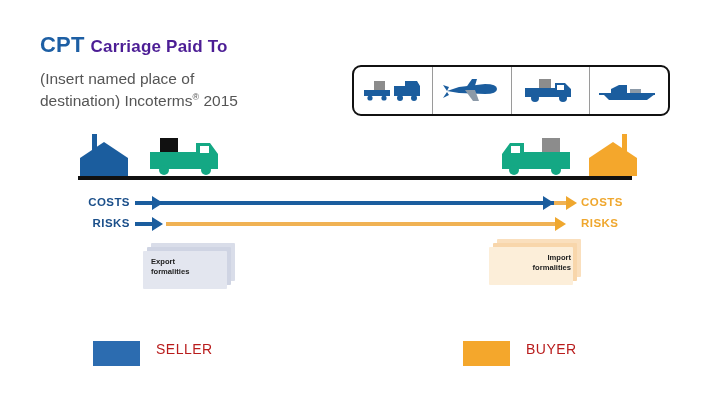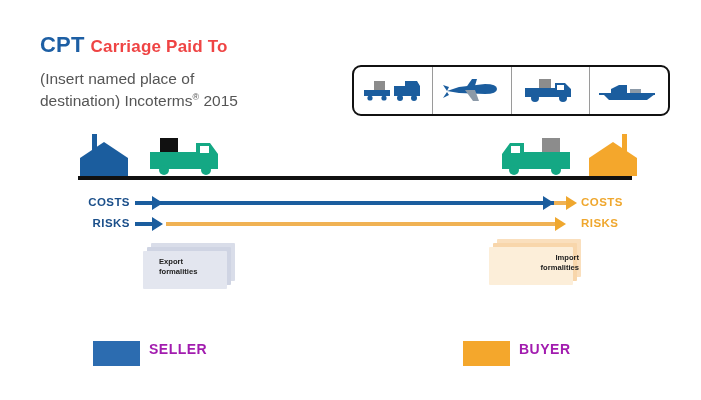--- a/index.html
+++ b/index.html
@@ -7,21 +7,21 @@
     width:701px;height:400px;background:#ffffff;
     font-family:"Liberation Sans", sans-serif;
     position:relative;overflow:hidden;
   }
   .stage{position:absolute;inset:0;}
 
   
   .title-block{position:absolute;left:40px;top:34px;}
   .title-line1{font-size:22px;font-weight:bold;letter-spacing:.2px;line-height:1;}
   .code{color:#1d5fa4;}
-  .code-name{color:#ef4444;font-size:17px;margin-left:6px;}
+  .code-name{color:#4c1d95;font-size:17px;margin-left:6px;}
   .subtitle{
     margin-top:12px;color:#555;font-size:15.5px;line-height:1.42;
     max-width:300px;
   }
   .sup{font-size:9px;vertical-align:super;}
 
   
   .modes{
     position:absolute;left:352px;top:65px;width:318px;height:51px;
     border:2.5px solid #111;border-radius:9px;background:#fff;
@@ -61,37 +61,37 @@
   .arrow-orange{border-left:11px solid #efa72e;}
 
   
   .formal{position:absolute;width:92px;height:44px;}
   .formal .sheet{position:absolute;width:84px;height:38px;border-radius:1px;}
   .formal .s3{left:8px;top:0;}
   .formal .s2{left:4px;top:4px;}
   .formal .s1{left:0;top:8px;}
   .formal .txt{
     position:absolute;left:8px;top:14px;width:74px;
-    font-size:7.6px;font-weight:bold;color:#222;line-height:1.35;margin-left:8px;
+    font-size:7.6px;font-weight:bold;color:#222;line-height:1.35;
   }
   .export-formal{left:143px;top:243px;}
   .export-formal .sheet{background:#d9dde9;}
   .export-formal .s2{background:#cfd4e3;}
   .export-formal .s1{background:#e3e6ef;}
   .import-formal{left:489px;top:239px;text-align:right;}
   .import-formal .sheet{background:#fadfbd;}
   .import-formal .s2{background:#f8d6ab;}
   .import-formal .s1{background:#fceed9;}
 
   
   .legend{position:absolute;left:0;top:341px;width:701px;height:52px;}
   .legend-item{position:absolute;display:flex;align-items:flex-start;}
   .swatch{width:47px;height:25px;flex:none;}
   .legend-text{
-    margin-left:9px;font-size:14px;font-weight:bold;color:#a21caf;
+    margin-left:16px;font-size:14px;font-weight:normal;color:#b91c1c;
     letter-spacing:.5px;line-height:1.22;max-width:110px;
   }
   .lg1{left:93px;}
   .lg2{left:272px;}
   .lg3{left:463px;}
 </style>
 </head>
 <body>
 
 <div class="stage">

